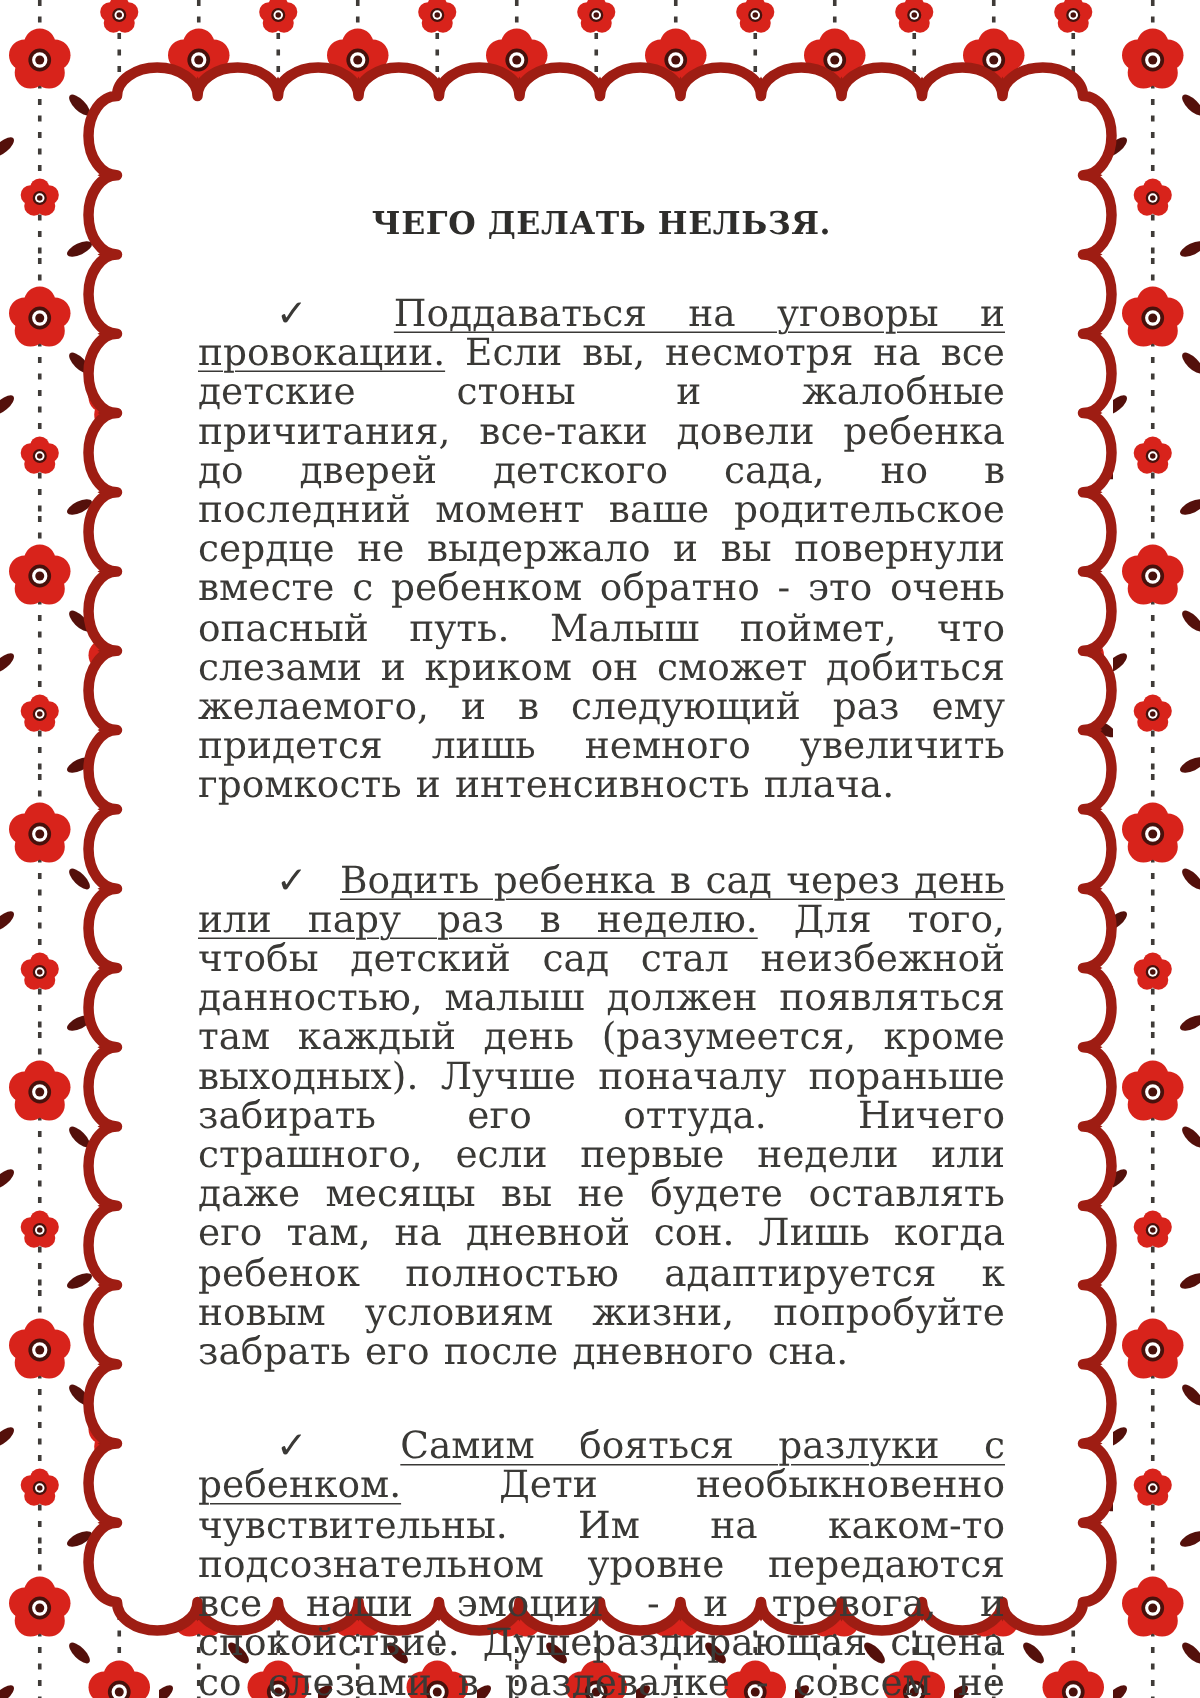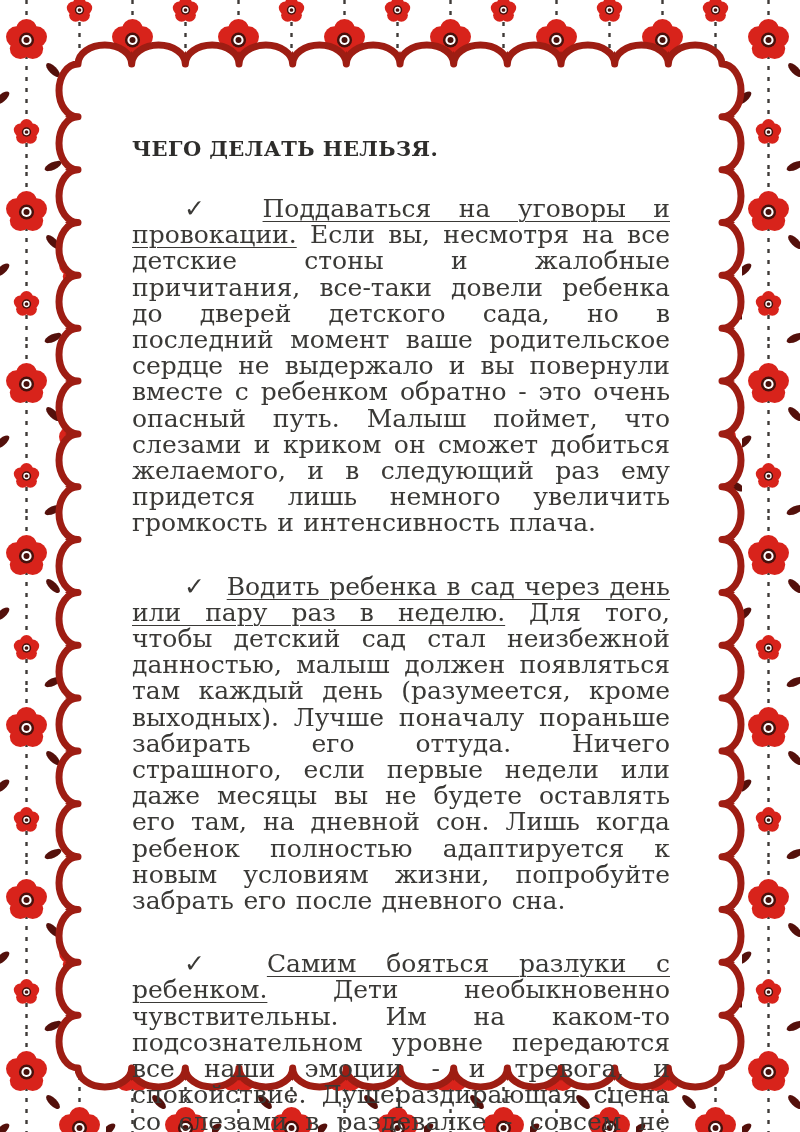--- a/index.html
+++ b/index.html
@@ -1,21 +1,21 @@
 <!DOCTYPE html>
 <html><head>
 <meta charset="utf-8">
 <style>
   html,body{margin:0;padding:0;}
   body{width:800px;height:1132px;overflow:hidden;background:#fff;}
   .page{position:relative;width:800px;height:1132px;font-family:"DejaVu Serif",serif;}
   .bg-svg,.frame-svg{position:absolute;left:0;top:0;}
   .content{position:absolute;left:132px;top:136px;width:538px;z-index:3;}
   .doc-title{font-family:"DejaVu Serif",serif;font-weight:700;font-size:21px;line-height:26px;
-             letter-spacing:.4px;color:#2e2d2b;margin:0 0 34px 0;}
+             letter-spacing:.4px;text-align:center;color:#2e2d2b;margin:0 0 34px 0;}
   .para{font-size:25px;line-height:26.2px;color:#3a3936;text-align:justify;
         text-indent:52px;margin:0 0 37px 0;word-spacing:1.5px;}
   .check{font-family:"DejaVu Sans",sans-serif;padding-right:12px;color:#3a3936;}
   .heading{text-decoration:underline;text-underline-offset:4px;text-decoration-thickness:1.4px;}
 </style>
 </head>
 <body>
 
 <div class="page">
 

